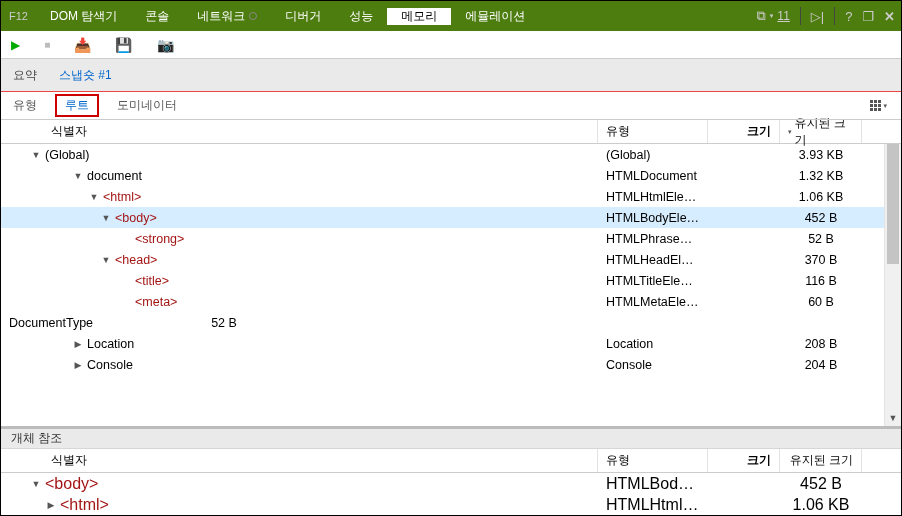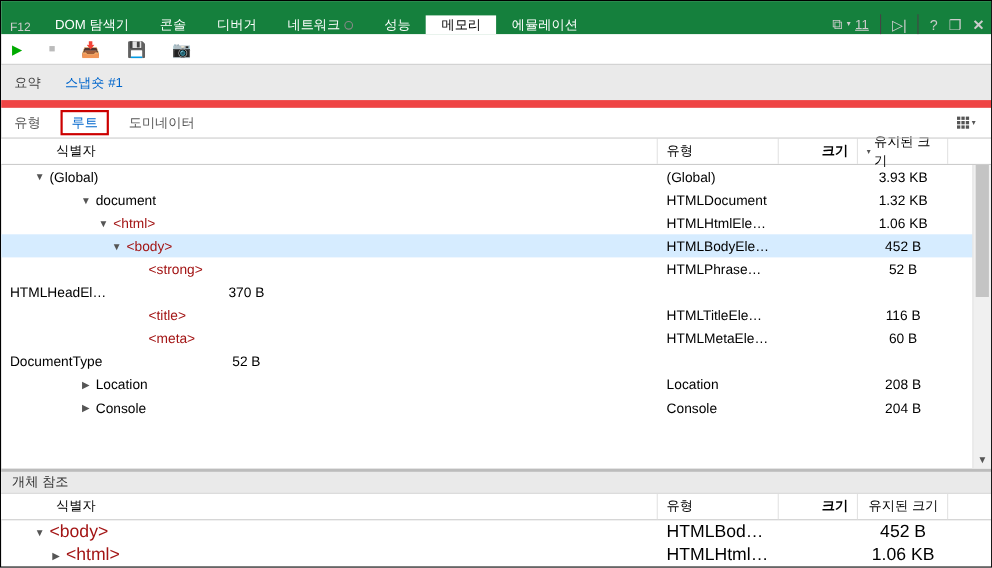--- a/index.html
+++ b/index.html
@@ -1,38 +1,38 @@
 <!DOCTYPE html>
 <html><head>
 <meta charset="utf-8">
 <style>
 * { box-sizing: border-box; margin: 0; padding: 0; font-family: "Segoe UI", Arial, sans-serif; }
 body { width: 902px; height: 516px; border: 1px solid #000; display: flex; flex-direction: column; background: #fff; overflow: hidden; }
 
 
-.tabbar { background: #15803d; color: #fff; height: 30px; display: flex; align-items: flex-end; font-size: 12px; }
+.tabbar { background: #4d7c0f; color: #fff; height: 30px; display: flex; align-items: center; font-size: 12px; }
 .tabbar .f12 { padding: 0 8px; color: #ccc; display:flex; align-items:center; font-size:11px;}
 .tabbar .tab { padding: 0 14px; display: flex; align-items: center; cursor: default; position: relative; }
 .tabbar .tab.active { background: #fff; color: #000; }
 .tabbar .tab .recdot { width:8px; height:8px; border:1.5px solid #888; border-radius:50%; margin-left:4px;}
 .tabbar .spacer { flex: 1; }
 .tabbar .right { display:flex; align-items:center; color:#ccc; padding-right:6px; gap:10px;}
 .tabbar .right .grp { display:flex; align-items:center; gap:4px;}
 .tabbar .right .ico { font-size:13px; cursor:default;}
 .tabbar .right .num { font-size:12px;text-decoration:underline; }
 .tabbar .vline { width:1px; height:18px; background:#444;}
 
 
 .toolbar { height: 28px; border-bottom: 1px solid #ccc; display: flex; align-items: center; padding: 0 10px; gap: 24px; font-size:14px; }
 .toolbar .play { color:#0a0; font-size:12px;}
 .toolbar .stop { color:#bbb; font-size:10px;}
 .toolbar .ico { color:#555; font-size:14px; cursor:default;}
 
 
-.snapbar { background: #eaeaea; height: 24px; display:flex; align-items:center; padding:16px 12px; font-size:12px; gap:22px; border-bottom:7px solid #ef4444;}
+.snapbar { background: #eaeaea; height: 24px; display:flex; align-items:center; padding:16px 12px; font-size:12px; gap:22px; border-bottom:1px solid #ef4444;}
 .snapbar .link { color:#0066cc; cursor:default;}
 .snapbar .hdr { color:#444; }
 
 
 .filterbar { height: 28px; display:flex; align-items:center; padding:0 12px; font-size:12px; gap:18px; border-bottom:1px solid #ccc; position:relative;}
 .filterbar .lbl { color:#555;}
 .filterbar .root { color:#0066cc; border:2px solid #c00; padding:1px 8px;}
 .filterbar .dom { color:#555;}
 .filterbar .gridico { position:absolute; right:14px; display:flex; align-items:center; gap:2px; color:#555;}
 .filterbar .gridico .sq { width:3px; height:3px; background:#555; display:inline-block;}
@@ -79,25 +79,25 @@
 .indent5 { padding-left:100px !important;}
 .indent6 { padding-left:120px !important;}
 </style>
 </head>
 <body>
 
 <div class="tabbar">
   <div class="f12">F12</div>
   <div class="tab">DOM 탐색기</div>
   <div class="tab">콘솔</div>
-  <div class="tab">디버거</div>
   <div class="tab">
       <span>네트워크</span>
       <span class="recdot"></span>
     </div>
+  <div class="tab">디버거</div>
   <div class="tab">성능</div>
   <div class="tab active">메모리</div>
   <div class="tab">에뮬레이션</div>
   <div class="spacer"></div>
   <div class="right">
     <div class="grp">
         <span class="ico">⧉</span>
         <span class="ico" style="font-size:7px">▾</span>
         <span class="num">11</span>
       </div>
@@ -200,20 +200,24 @@
         <div class="cid indent6">
           <span class="arrow ">&nbsp;</span>
           <span class="htmltag">&lt;strong&gt;</span>
         </div>
         <div class="ctype">HTMLPhraseElem...</div>
         <div class="csize"></div>
         <div class="cret">52 B</div>
         <div class="sp"></div>
       </div>
       <div class="row">
+        <div class="cid indent5">
+          <span class="arrow open"></span>
+          <span class="htmltag">&lt;head&gt;</span>
+        </div>
         <div class="ctype">HTMLHeadElement</div>
         <div class="csize"></div>
         <div class="cret">370 B</div>
         <div class="sp"></div>
       </div>
       <div class="row">
         <div class="cid indent6">
           <span class="arrow ">&nbsp;</span>
           <span class="htmltag">&lt;title&gt;</span>
         </div>

